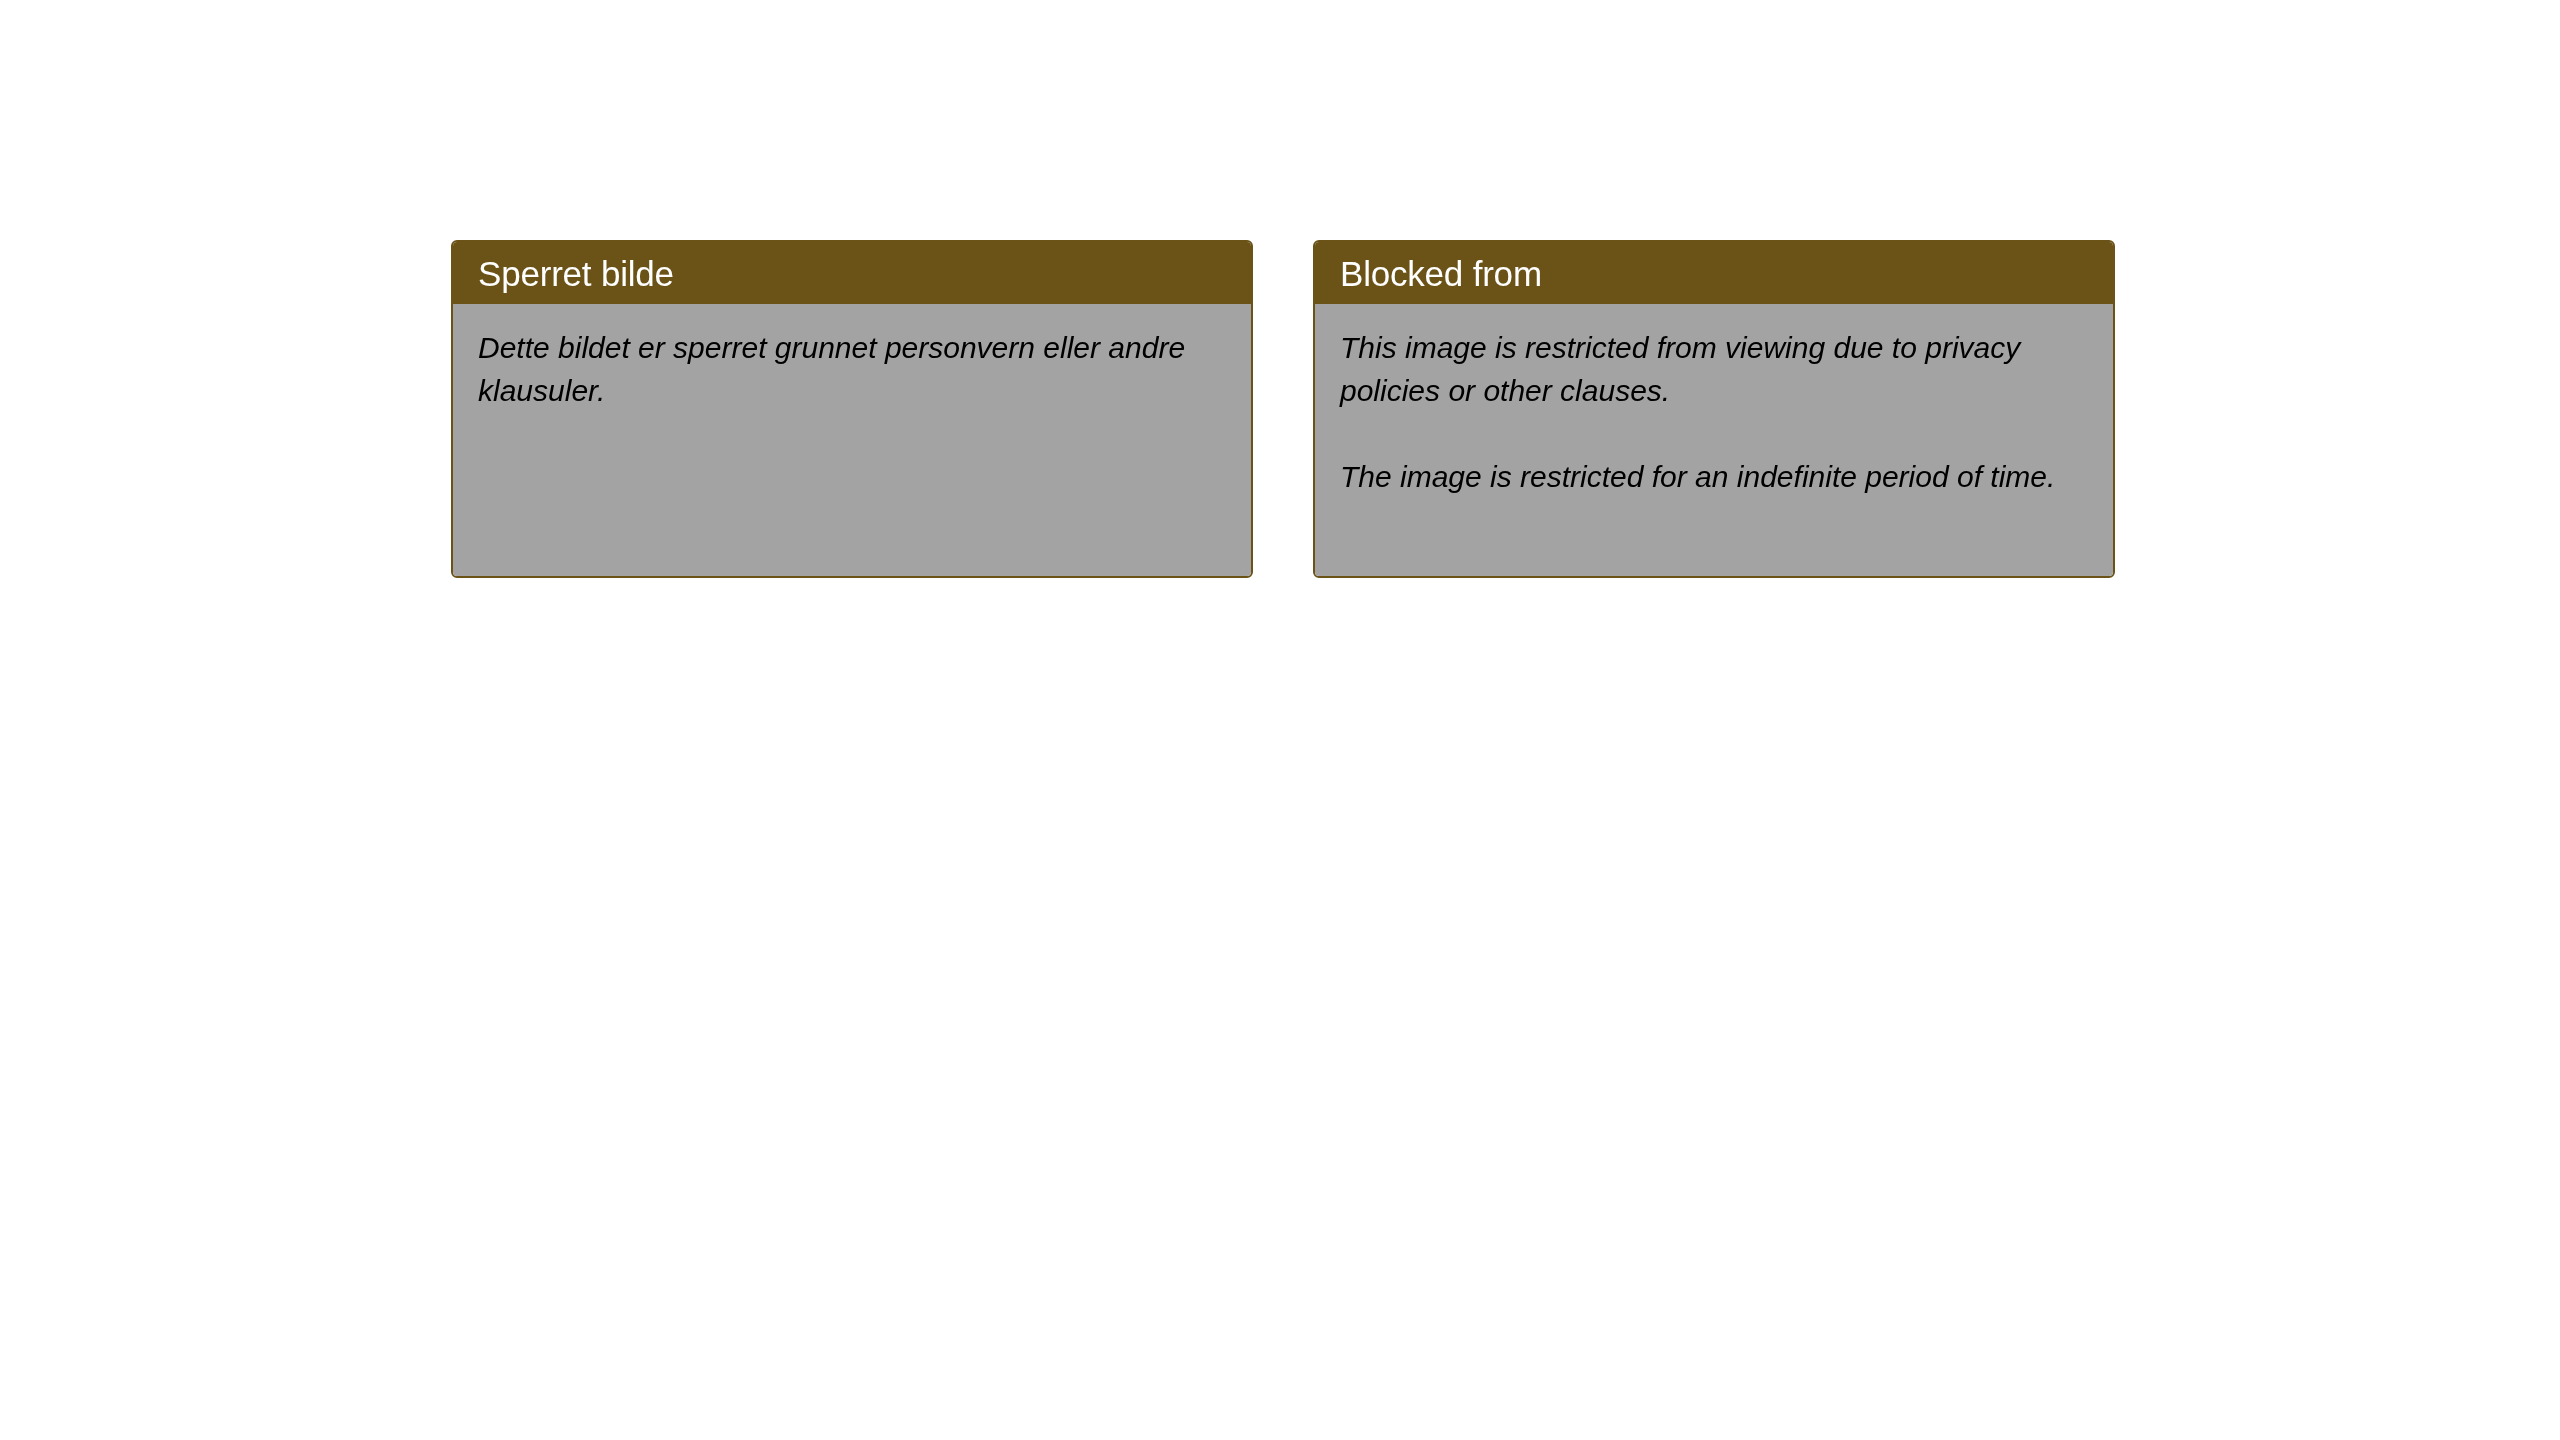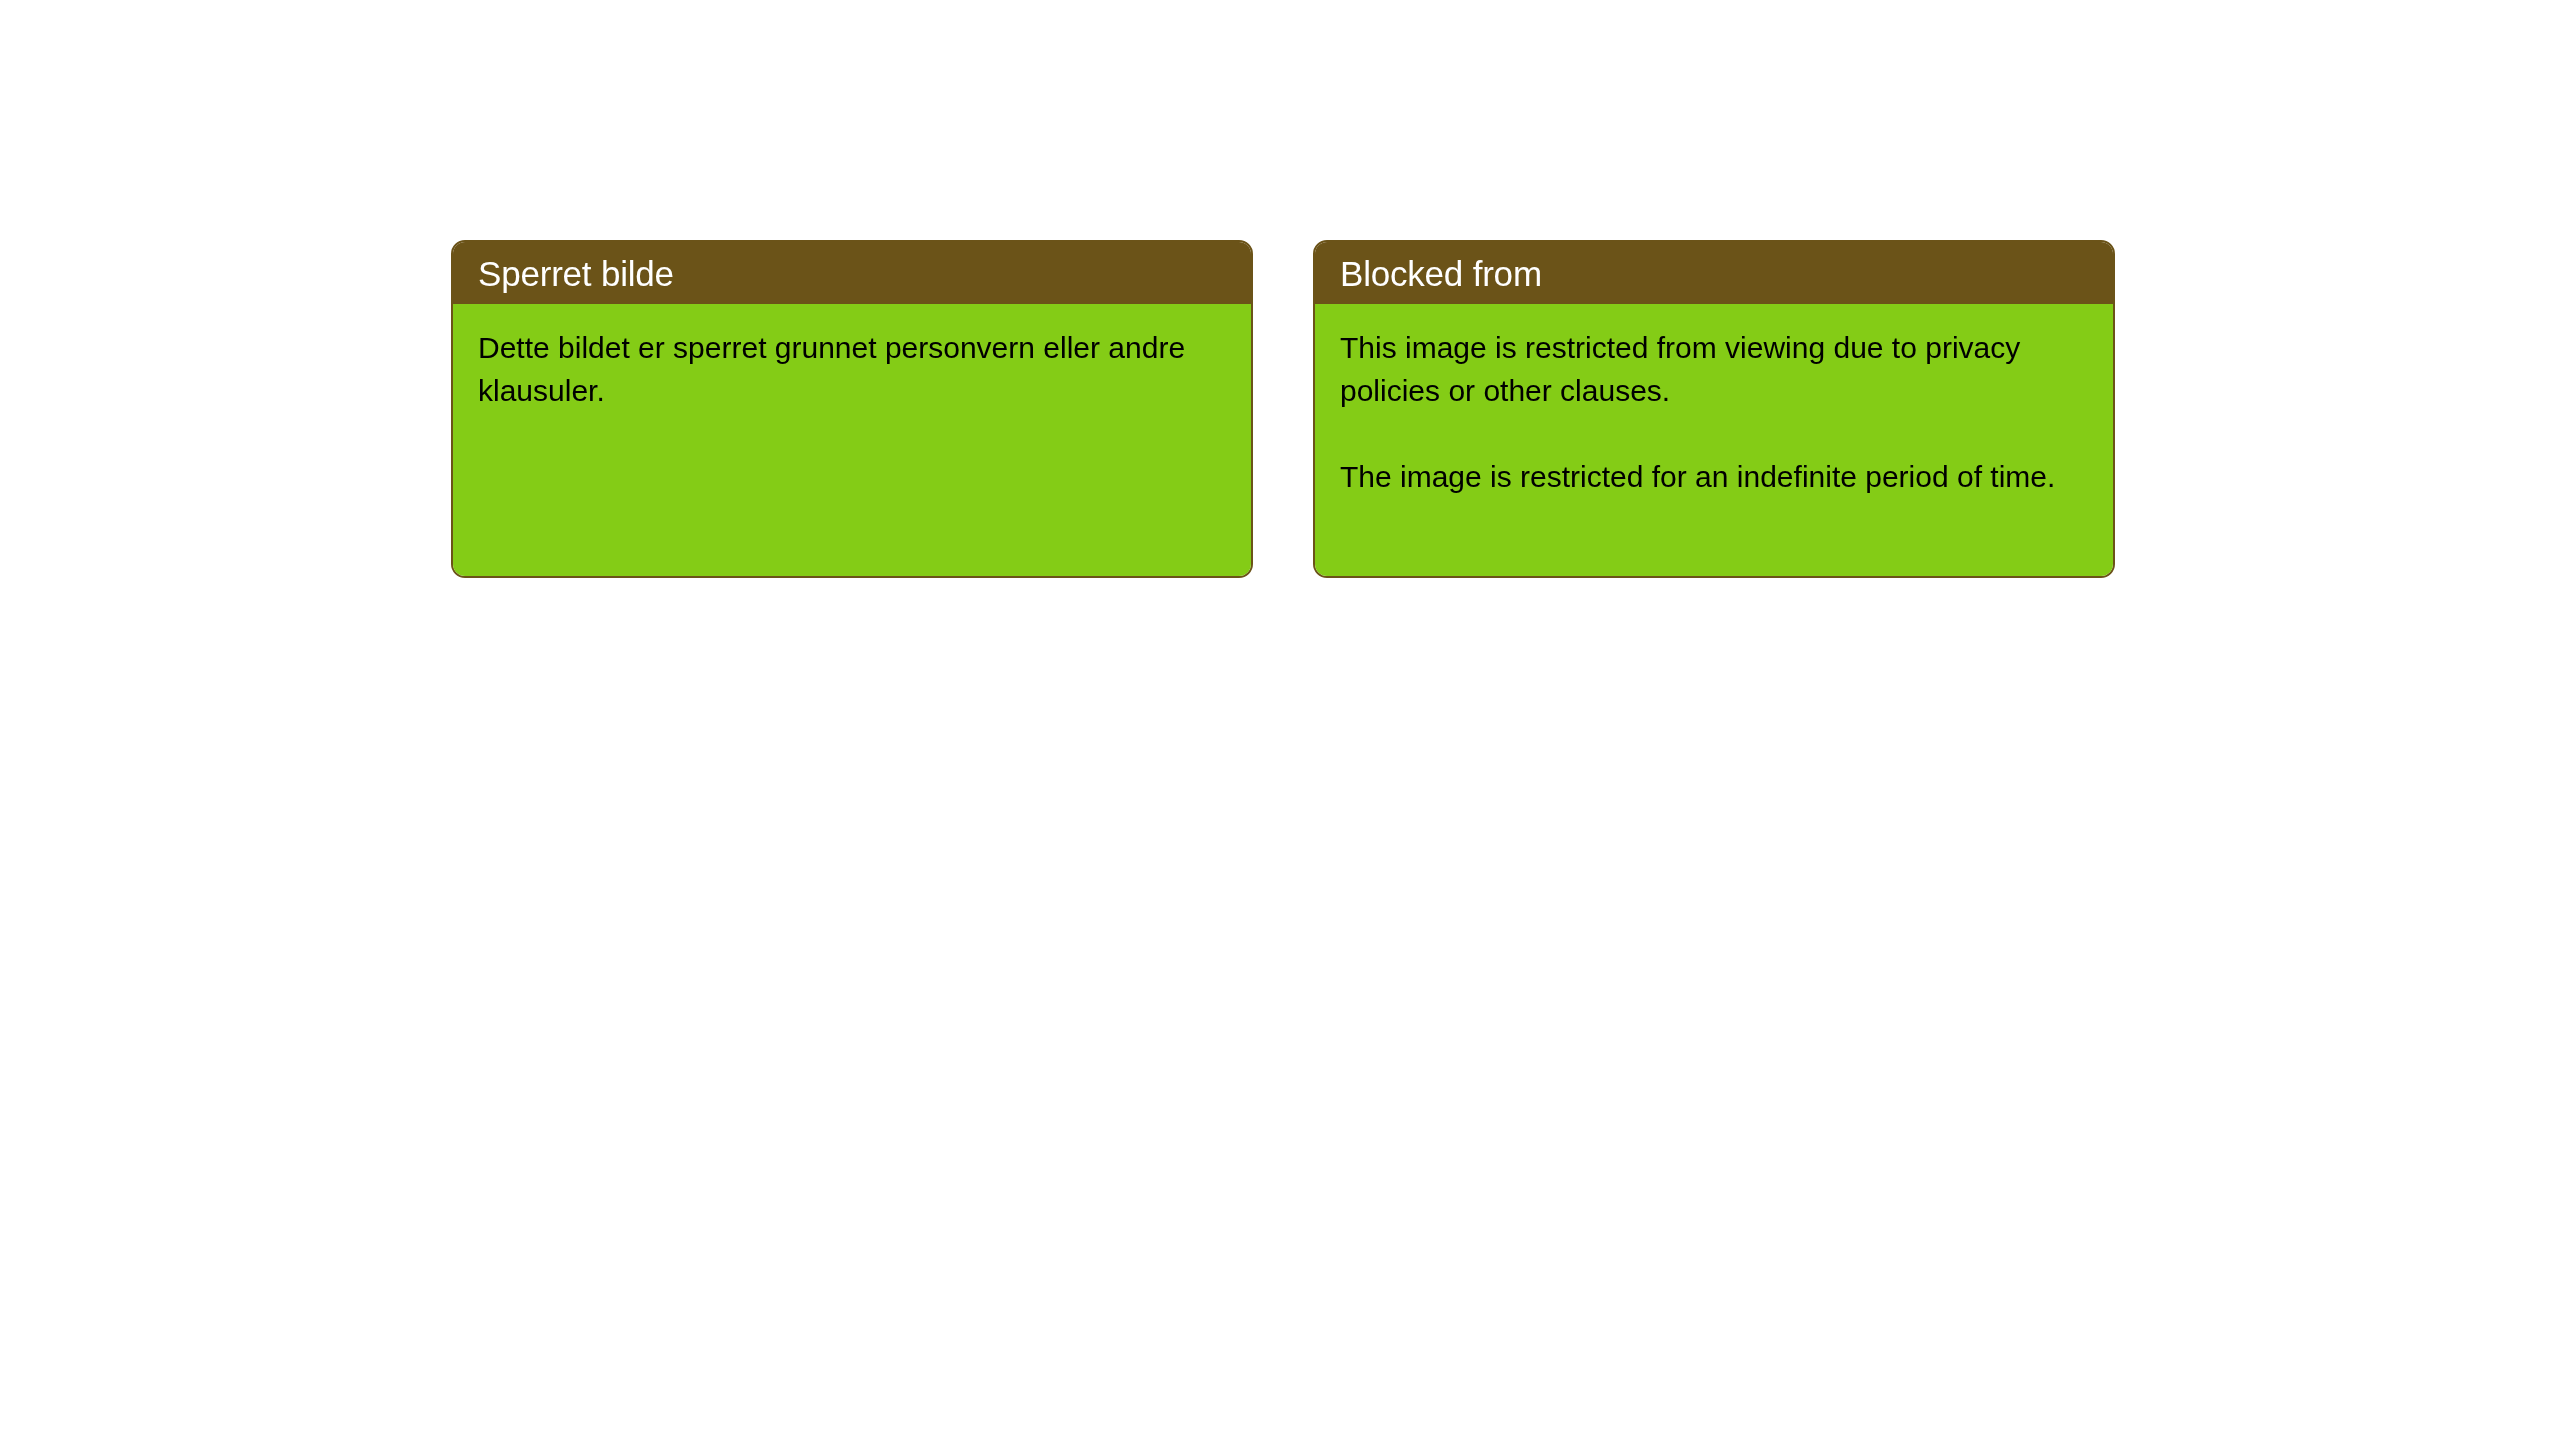--- a/index.html
+++ b/index.html
@@ -30,21 +30,21 @@
     align-items: flex-start;
     gap: 60px;
   }
 
   .card {
     width: 802px;
     height: 338px;
     box-sizing: border-box;
     background: #ffffff;
     border: 2px solid #6b5318;
-    border-radius: 14px;
+    border-radius: 6px;
     overflow: hidden;
     display: flex;
     flex-direction: column;
   }
 
   .card-header {
     flex: 0 0 auto;
     height: 62px;
     background: #6b5318;
     display: flex;
@@ -58,23 +58,24 @@
     font-family: "Liberation Sans", sans-serif;
     font-size: 35px;
     font-weight: 400;
     line-height: 1;
     letter-spacing: -0.2px;
     white-space: nowrap;
   }
 
   .card-body {
     flex: 1 1 auto;
-    background: #84cc16;
+    background: #a3a3a3;
     padding: 22px 25px 0 25px;
     box-sizing: border-box;
+    font-style: italic;
   }
 
   .card-paragraph {
     color: #000000;
     font-family: "Liberation Sans", sans-serif;
     font-size: 30px;
     font-weight: 400;
     line-height: 43px;
     margin: 0;
     max-width: 730px;

